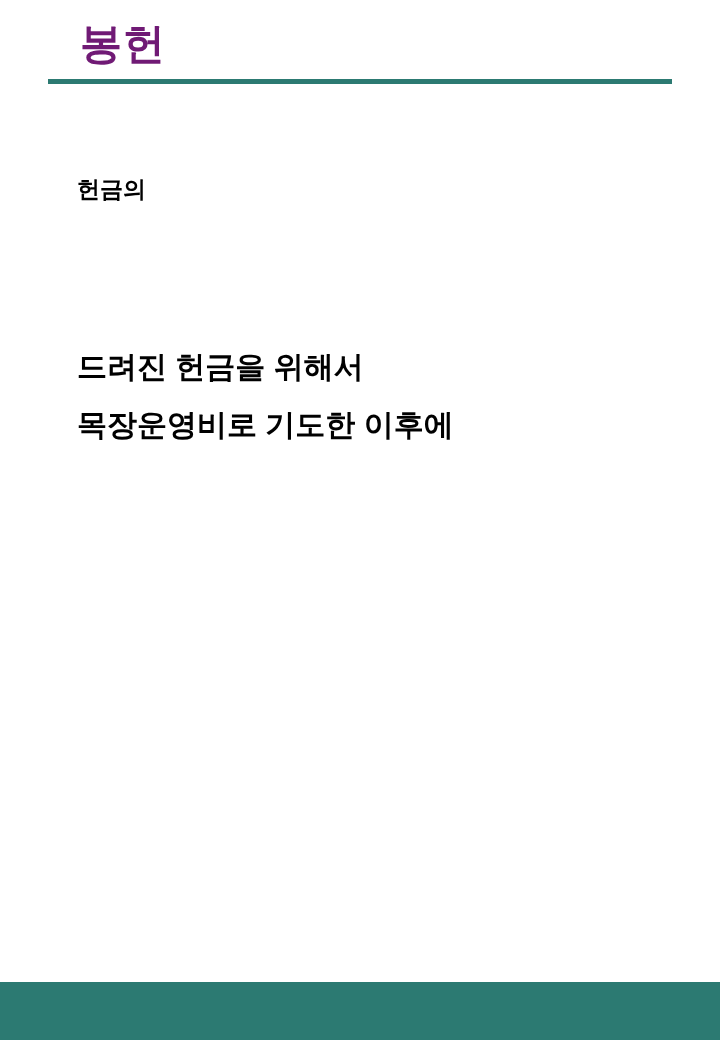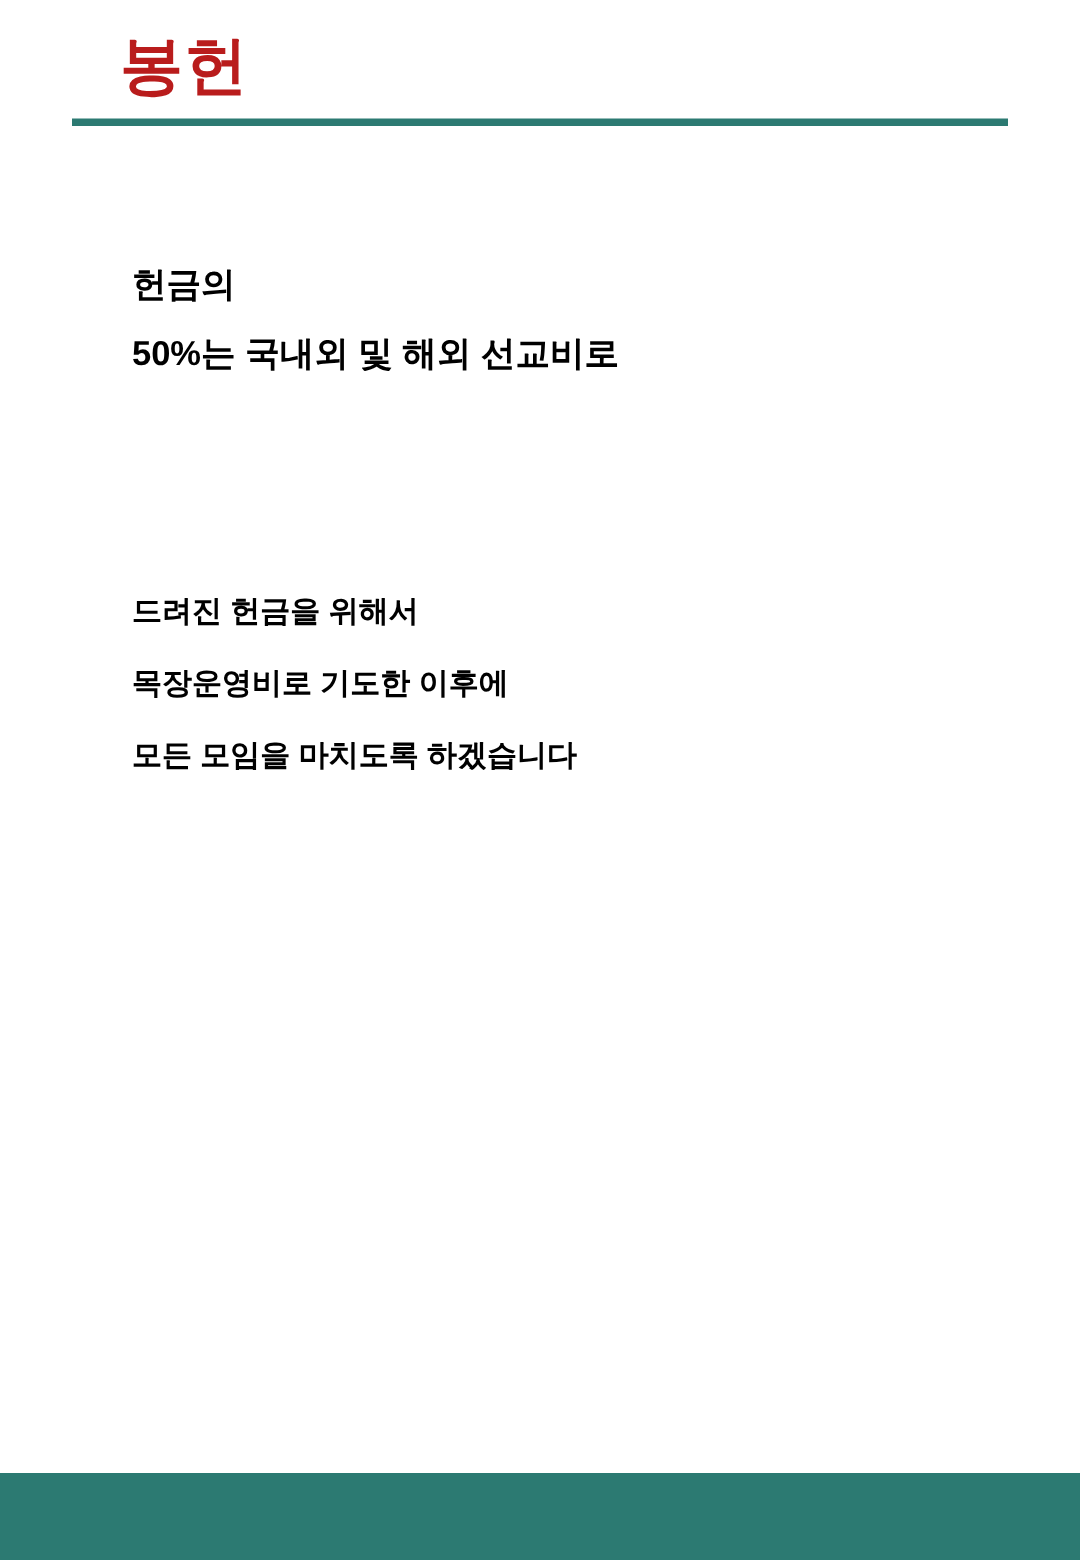--- a/index.html
+++ b/index.html
@@ -23,50 +23,50 @@
   }
   .title-block {
     position: absolute;
     left: 48px;
     top: 18px;
     width: 624px;
   }
   .title-text {
     font-size: 42px;
     font-weight: bold;
-    color: #b91c1c;
+    color: #701a75;
     letter-spacing: 1px;
     line-height: 1.25;
     padding-left: 32px;
   }
   .title-rule {
     margin-top: 8px;
     height: 5px;
     background: #2c7a72;
     width: 624px;
   }
   .body-block {
     position: absolute;
-    left: 88px;
+    left: 77px;
     top: 178px;
     width: 580px;
   }
   .para {
     font-size: 23px;
     font-weight: bold;
     color: #000000;
     line-height: 1.0;
     margin: 0 0 23px 0;
     white-space: pre;
   }
   .group-gap {
     height: 128px;
   }
   .para2 {
-    font-size: 20px;
+    font-size: 30px;
     font-weight: bold;
     color: #000000;
     line-height: 1.0;
     margin: 0 0 28px 0;
     white-space: pre;
   }
   .footer-bar {
     position: absolute;
     left: 0;
     bottom: 0;
@@ -81,25 +81,23 @@
 <div class="slide">
 
   <div class="title-block">
     <div class="title-text">봉헌</div>
     <div class="title-rule"></div>
   </div>
 
   <div class="body-block">
 
     <p class="para">헌금의</p>
-    <p class="para">50%는 국내외 및 해외 선교비로</p>
 
     <div class="group-gap"></div>
 
     <p class="para2">드려진 헌금을 위해서</p>
     <p class="para2">목장운영비로 기도한 이후에</p>
-    <p class="para2">모든 모임을 마치도록 하겠습니다</p>
 
   </div>
 
   <div class="footer-bar"></div>
 
 </div>
 
 </body></html>

